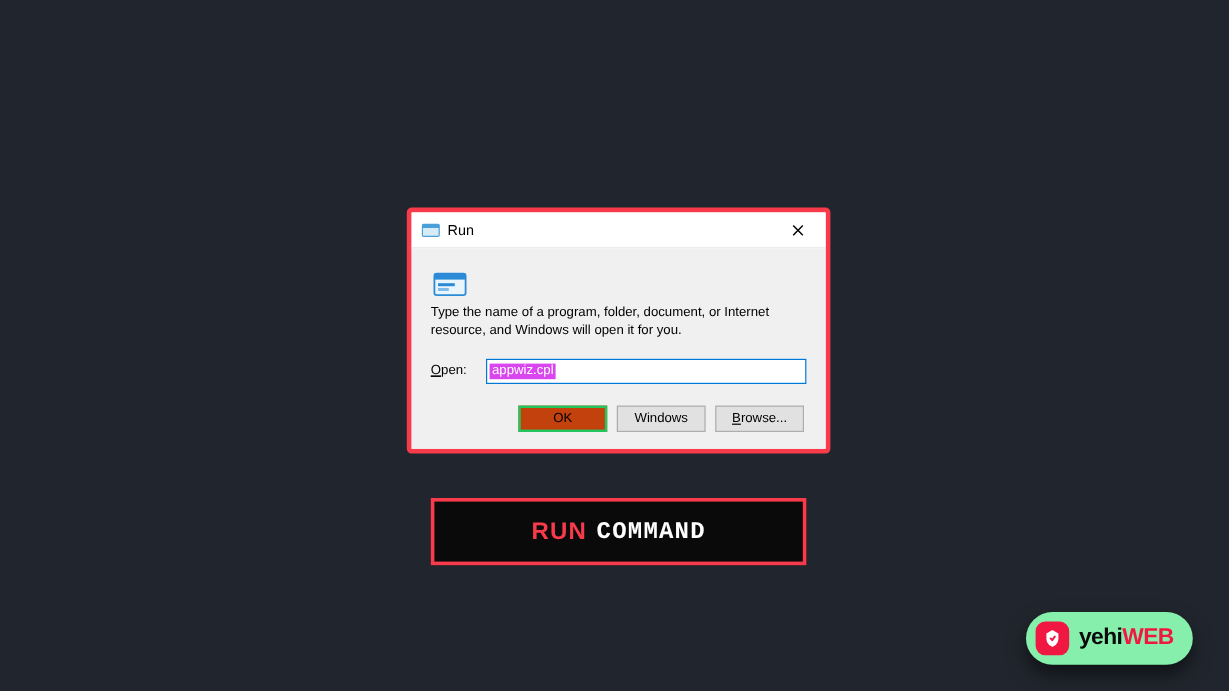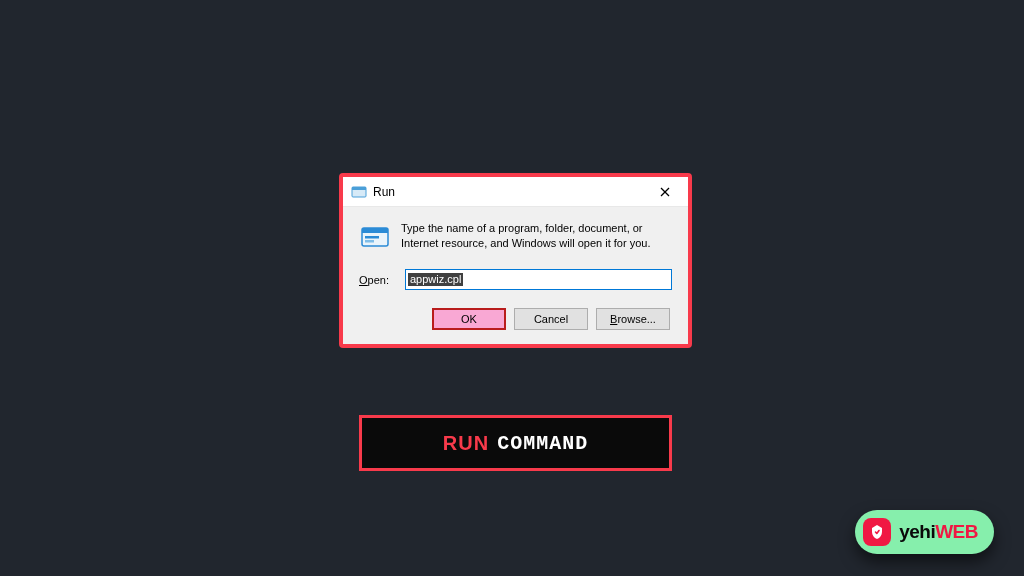--- a/index.html
+++ b/index.html
@@ -59,20 +59,21 @@
 
   
   .dialog-body {
     background: #f0f0f0;
     padding: 14px 16px 14px 16px;
   }
   .desc-row {
     display: flex;
     align-items: flex-start;
     margin-bottom: 16px;
+    flex-direction: column;
   }
   .big-icon {
     width: 32px;
     height: 32px;
     margin-right: 10px;
     flex-shrink: 0;
   }
   .desc-text {
     font-size: 11px;
     color: #000;
@@ -98,21 +99,21 @@
     flex: 1;
     height: 21px;
     border: 1px solid #0078d7;
     background: #fff;
     display: flex;
     align-items: center;
     padding: 0 2px;
     margin-left: 2px;
   }
   .combo .sel {
-    background: #404040;
+    background: #d946ef;
     color: #fff;
     font-size: 11px;
     padding: 1px 2px;
     line-height: 1;
   }
 
   .button-row {
     display: flex;
     justify-content: flex-end;
     gap: 8px;
@@ -121,22 +122,22 @@
   .btn {
     width: 74px;
     height: 22px;
     font-size: 11px;
     background: #e1e1e1;
     border: 1px solid #adadad;
     cursor: pointer;
     color: #000;
   }
   .btn.default {
-    border: 2px solid #b91c1c;
-    background: #f9a8d4;
+    border: 2px solid #22c55e;
+    background: #c2410c;
   }
   .btn .u { text-decoration: underline; }
 
   
   .banner {
     position: absolute;
     left: 359px;
     top: 415px;
     width: 313px;
     height: 56px;
@@ -222,21 +223,21 @@
 
     <div class="open-row">
       <label class="open-label"><span style="text-decoration:underline">O</span>pen:</label>
       <div class="combo">
         <span class="sel">appwiz.cpl</span>
       </div>
     </div>
 
     <div class="button-row">
       <button class="btn default">OK</button>
-      <button class="btn">Cancel</button>
+      <button class="btn">Windows</button>
       <button class="btn"><span class="u">B</span>rowse...</button>
     </div>
   </div>
 </div>
 
 <div class="banner">
   <span class="w1">RUN</span>
   <span class="w2">COMMAND</span>
 </div>
 

